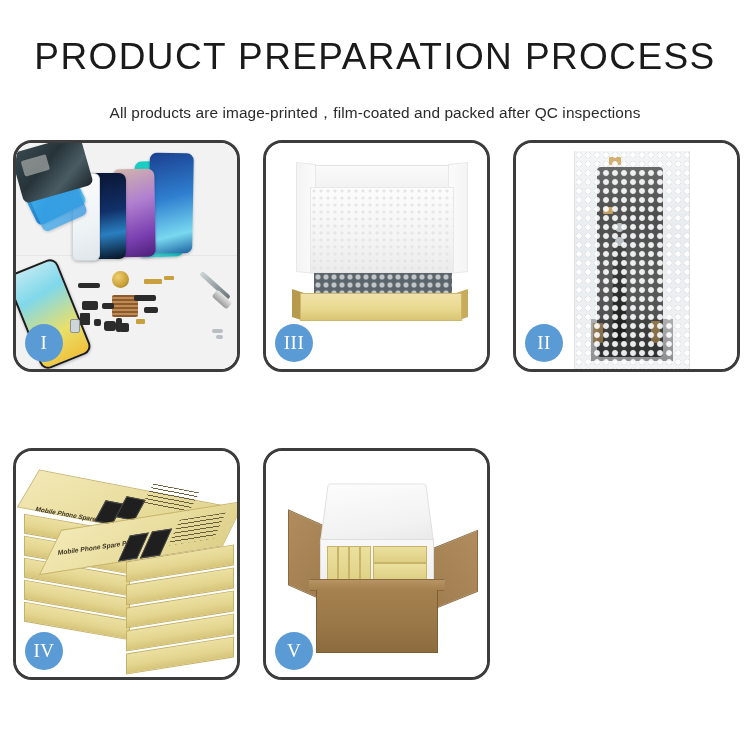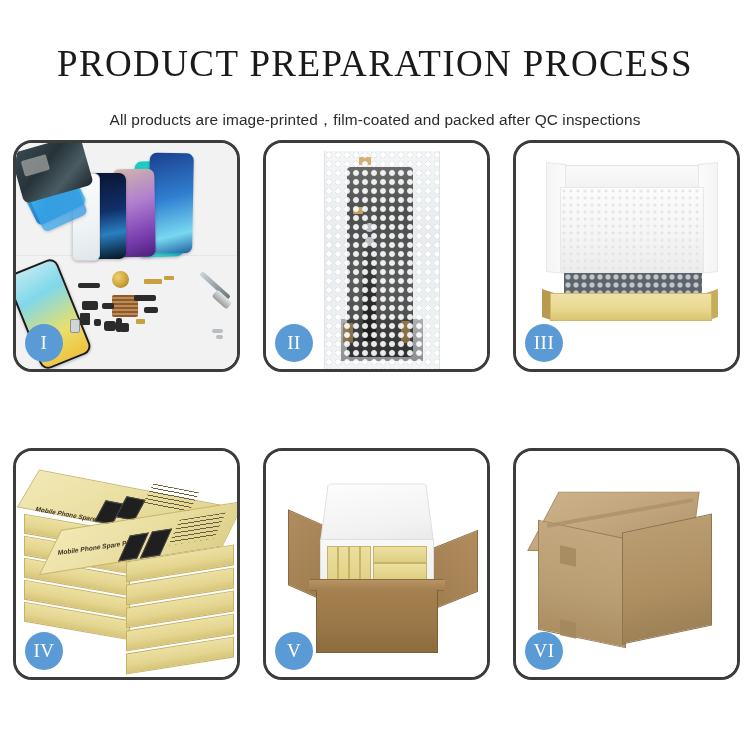--- a/index.html
+++ b/index.html
@@ -15,27 +15,27 @@
     position: relative;
   }
 
   
   .header {
     width: 750px;
     padding-top: 38px;
     text-align: center;
   }
   .main-title {
-    font-family: Liberation Serif, serif;
+    font-family: Liberation Sans, sans-serif;
     font-size: 37px;
     font-weight: 500;
     letter-spacing: 1.4px;
     color: #1a1a1a;
     line-height: 1;
-    margin: 7px;
+    margin: 0;
     white-space: nowrap;
   }
   .sub-title {
     font-family: "Liberation Sans", sans-serif;
     font-size: 15.4px;
     font-weight: 400;
     color: #2b2b2b;
     margin: 12px;
     padding-top: 16px;
     letter-spacing: 0.1px;
@@ -449,52 +449,52 @@
       <div class="driver"></div>
       <div class="driver-handle"></div>
       <div class="part" style="left:196px; top:186px; width:11px; height:4px; background:#b8bec2;"></div>
       <div class="part" style="left:200px; top:192px; width:7px; height:4px; background:#b8bec2;"></div>
     </div>
     <div class="badge">I</div>
   </div>
 
   <div class="panel">
     <div class="photo">
+      <div class="p3-bg"></div>
+      <div class="box3-lidback"></div>
+      <div class="box3-flapL"></div>
+      <div class="box3-flapR"></div>
+      <div class="box3-foam">
+          <div class="box3-foamtex"></div>
+        </div>
+      <div class="box3-bubbles"></div>
+      <div class="box3-sideL"></div>
+      <div class="box3-sideR"></div>
+      <div class="box3-front"></div>
+    </div>
+    <div class="badge">III</div>
+  </div>
+
+  <div class="panel">
+    <div class="photo">
       <div class="p2-bg"></div>
       <div class="bubble-bag">
         <div class="screen-inner"></div>
         <div class="flex-strip"></div>
         <div class="conn-dot" style="left:40px; top:72px;"></div>
         <div class="conn-dot" style="left:40px; top:86px;"></div>
         <div class="tape" style="left:34px; top:6px; width:12px; height:8px;"></div>
         <div class="tape" style="left:28px; top:56px; width:10px; height:7px;"></div>
         <div class="tape" style="left:18px; top:172px; width:10px; height:20px;"></div>
         <div class="tape" style="left:76px; top:170px; width:9px; height:22px;"></div>
         <div class="bag-bottom" style="left:16px; top:168px; width:82px; height:42px; opacity:0.6;"></div>
         <div class="bubbles"></div>
       </div>
     </div>
     <div class="badge">II</div>
-  </div>
-
-  <div class="panel">
-    <div class="photo">
-      <div class="p3-bg"></div>
-      <div class="box3-lidback"></div>
-      <div class="box3-flapL"></div>
-      <div class="box3-flapR"></div>
-      <div class="box3-foam">
-          <div class="box3-foamtex"></div>
-        </div>
-      <div class="box3-bubbles"></div>
-      <div class="box3-sideL"></div>
-      <div class="box3-sideR"></div>
-      <div class="box3-front"></div>
-    </div>
-    <div class="badge">III</div>
   </div>
 
   <div class="panel">
     <div class="photo">
       <div class="p4-bg"></div>
       <div class="stack">
 
         <div class="sbox" style="left:2px;  top:58px;  width:104px; height:18px; transform:skewY(10deg);"></div>
         <div class="sbox" style="left:2px;  top:80px;  width:104px; height:18px; transform:skewY(10deg);"></div>
         <div class="sbox" style="left:2px;  top:102px; width:104px; height:18px; transform:skewY(10deg);"></div>
@@ -537,26 +537,14 @@
         <div class="c5-yellow" style="left:52px; top:6px;  width:52px; height:15px;"></div>
         <div class="c5-yellow" style="left:52px; top:23px; width:52px; height:15px;"></div>
         <div class="c5-yellow" style="left:52px; top:40px; width:52px; height:8px;"></div>
       </div>
       <div class="c5-rim"></div>
       <div class="c5-front"></div>
     </div>
     <div class="badge">V</div>
   </div>
 
-  <div class="panel">
-    <div class="photo">
-      <div class="p6-bg"></div>
-      <div class="c6-top"></div>
-      <div class="c6-left"></div>
-      <div class="c6-right"></div>
-      <div class="c6-seam"></div>
-      <div class="c6-tab" style="left:44px; top:96px; width:16px; height:18px; transform:skewY(12deg);"></div>
-      <div class="c6-tab" style="left:44px; top:170px; width:16px; height:16px; transform:skewY(12deg);"></div>
-    </div>
-    <div class="badge">VI</div>
-  </div>
 
 </div>
 
 </body></html>

